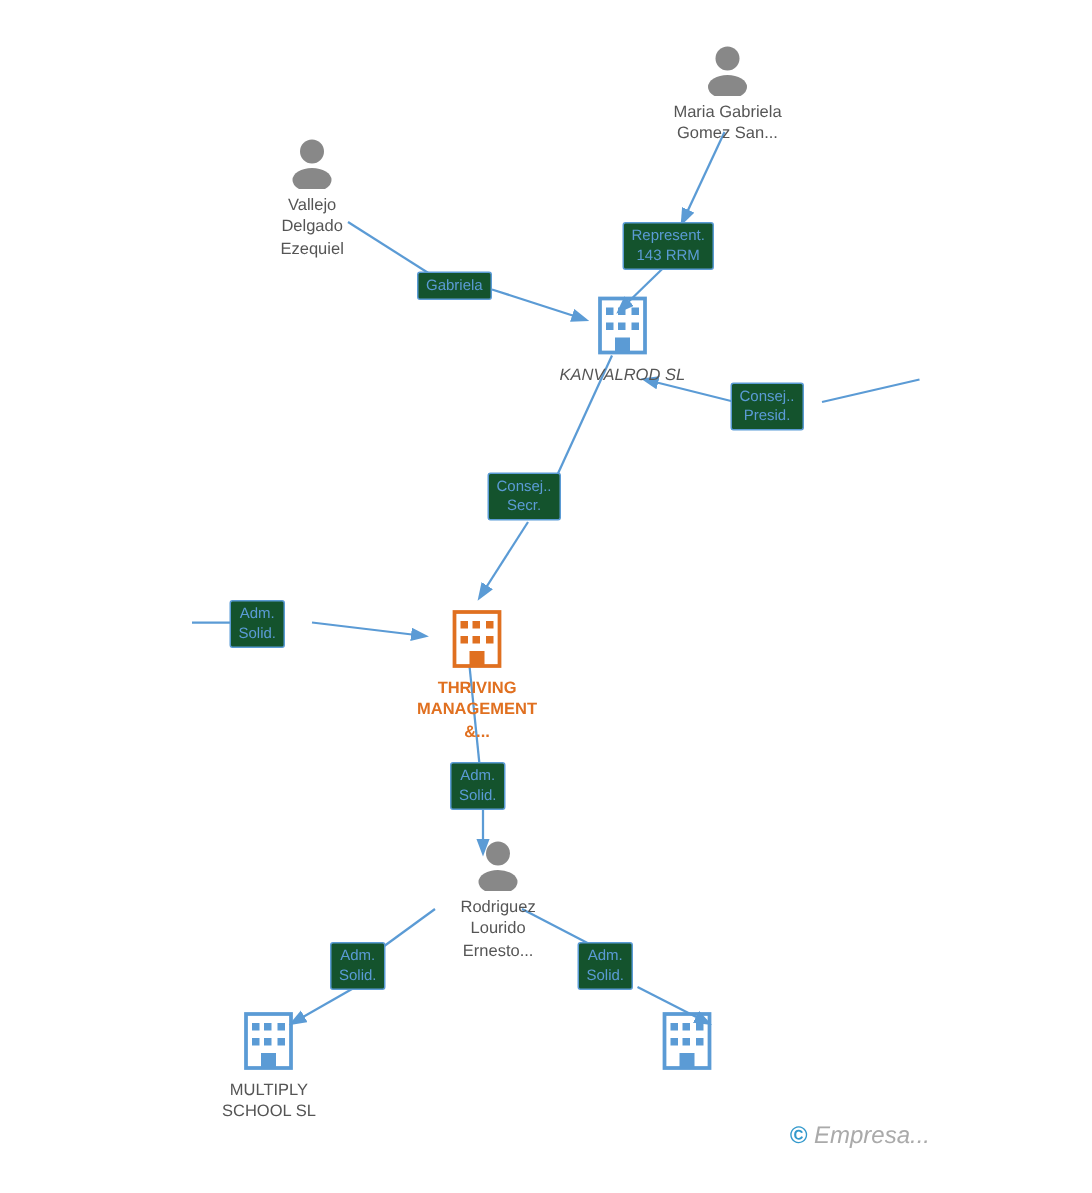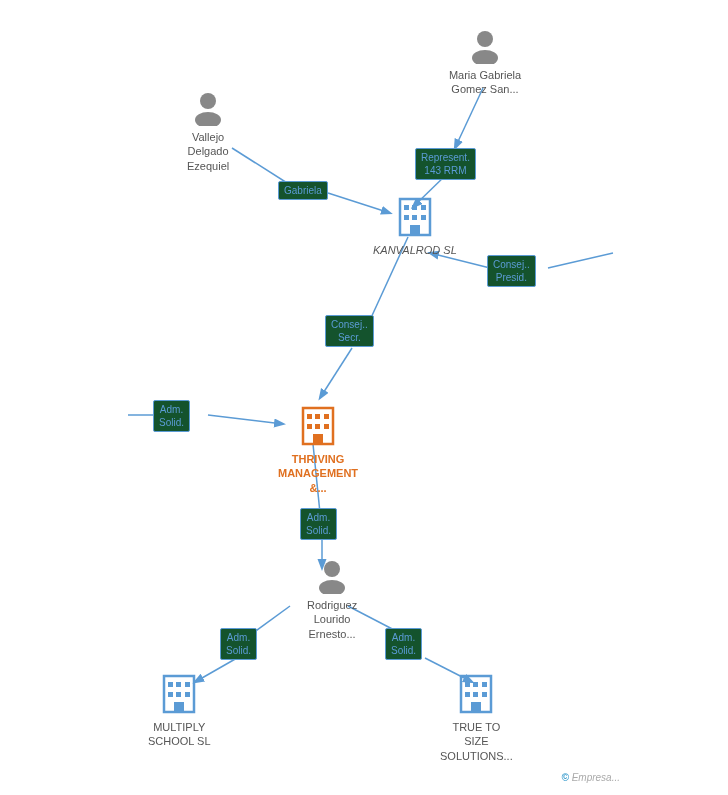--- a/index.html
+++ b/index.html
@@ -55,23 +55,23 @@
     }
     svg#arrows {
       position: absolute;
       top: 0; left: 0;
       width: 728px;
       height: 795px;
       pointer-events: none;
     }
     .watermark {
       position: absolute;
-      bottom: 12px;
+      bottom: 28px;
       right: 12px;
-      font-size: 10px;
+      font-size: 16px;
       color: #aaa;
       font-style: italic;
     }
     .watermark span.c {
       color: #3399cc;
       font-weight: bold;
     }
   </style>
 </head>
 <body>
@@ -184,21 +184,20 @@
     <svg class="building-icon" viewBox="0 0 36 44">
       <rect x="3" y="4" width="30" height="36" fill="none" stroke="#5b9bd5" stroke-width="2.5"></rect>
       <rect x="7" y="10" width="5" height="5" fill="#5b9bd5"></rect>
       <rect x="15" y="10" width="5" height="5" fill="#5b9bd5"></rect>
       <rect x="24" y="10" width="5" height="5" fill="#5b9bd5"></rect>
       <rect x="7" y="20" width="5" height="5" fill="#5b9bd5"></rect>
       <rect x="15" y="20" width="5" height="5" fill="#5b9bd5"></rect>
       <rect x="24" y="20" width="5" height="5" fill="#5b9bd5"></rect>
       <rect x="13" y="30" width="10" height="10" fill="#5b9bd5"></rect>
     </svg>
-    <div class="node-label">TRUE TO<br>SIZE<br>SOLUTIONS...</div>
   </div>
 
   <div class="relation-box" style="left:415px; top:148px;">Represent.<br>143 RRM</div>
   <div class="relation-box" style="left:278px; top:181px;">Gabriela</div>
   <div class="relation-box" style="left:487px; top:255px;">Consej..<br>Presid.</div>
   <div class="relation-box" style="left:325px; top:315px;">Consej..<br>Secr.</div>
   <div class="relation-box" style="left:153px; top:400px;">Adm.<br>Solid.</div>
   <div class="relation-box" style="left:300px; top:508px;">Adm.<br>Solid.</div>
   <div class="relation-box" style="left:220px; top:628px;">Adm.<br>Solid.</div>
   <div class="relation-box" style="left:385px; top:628px;">Adm.<br>Solid.</div>

